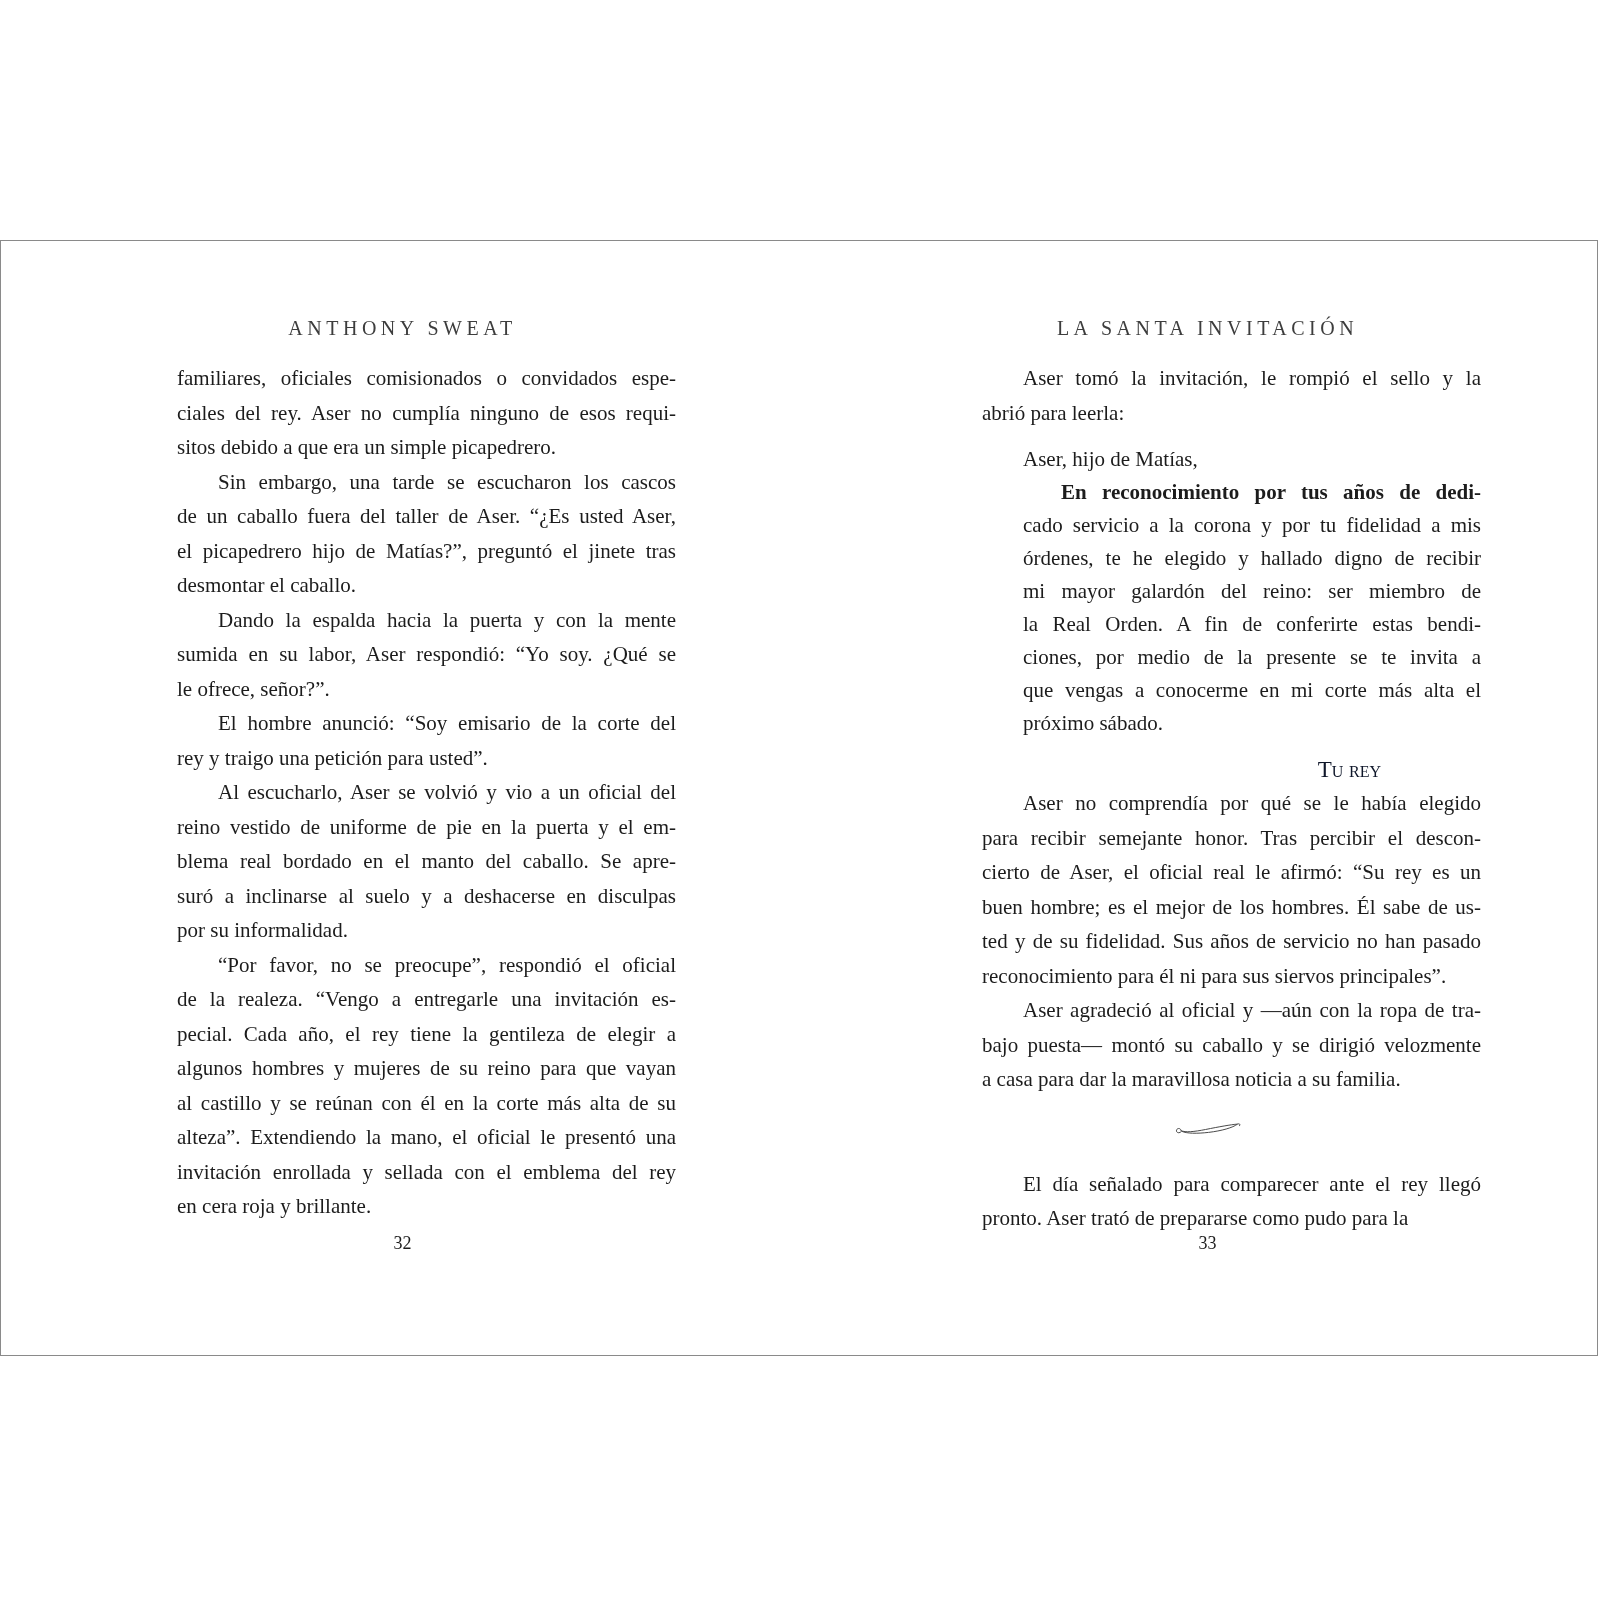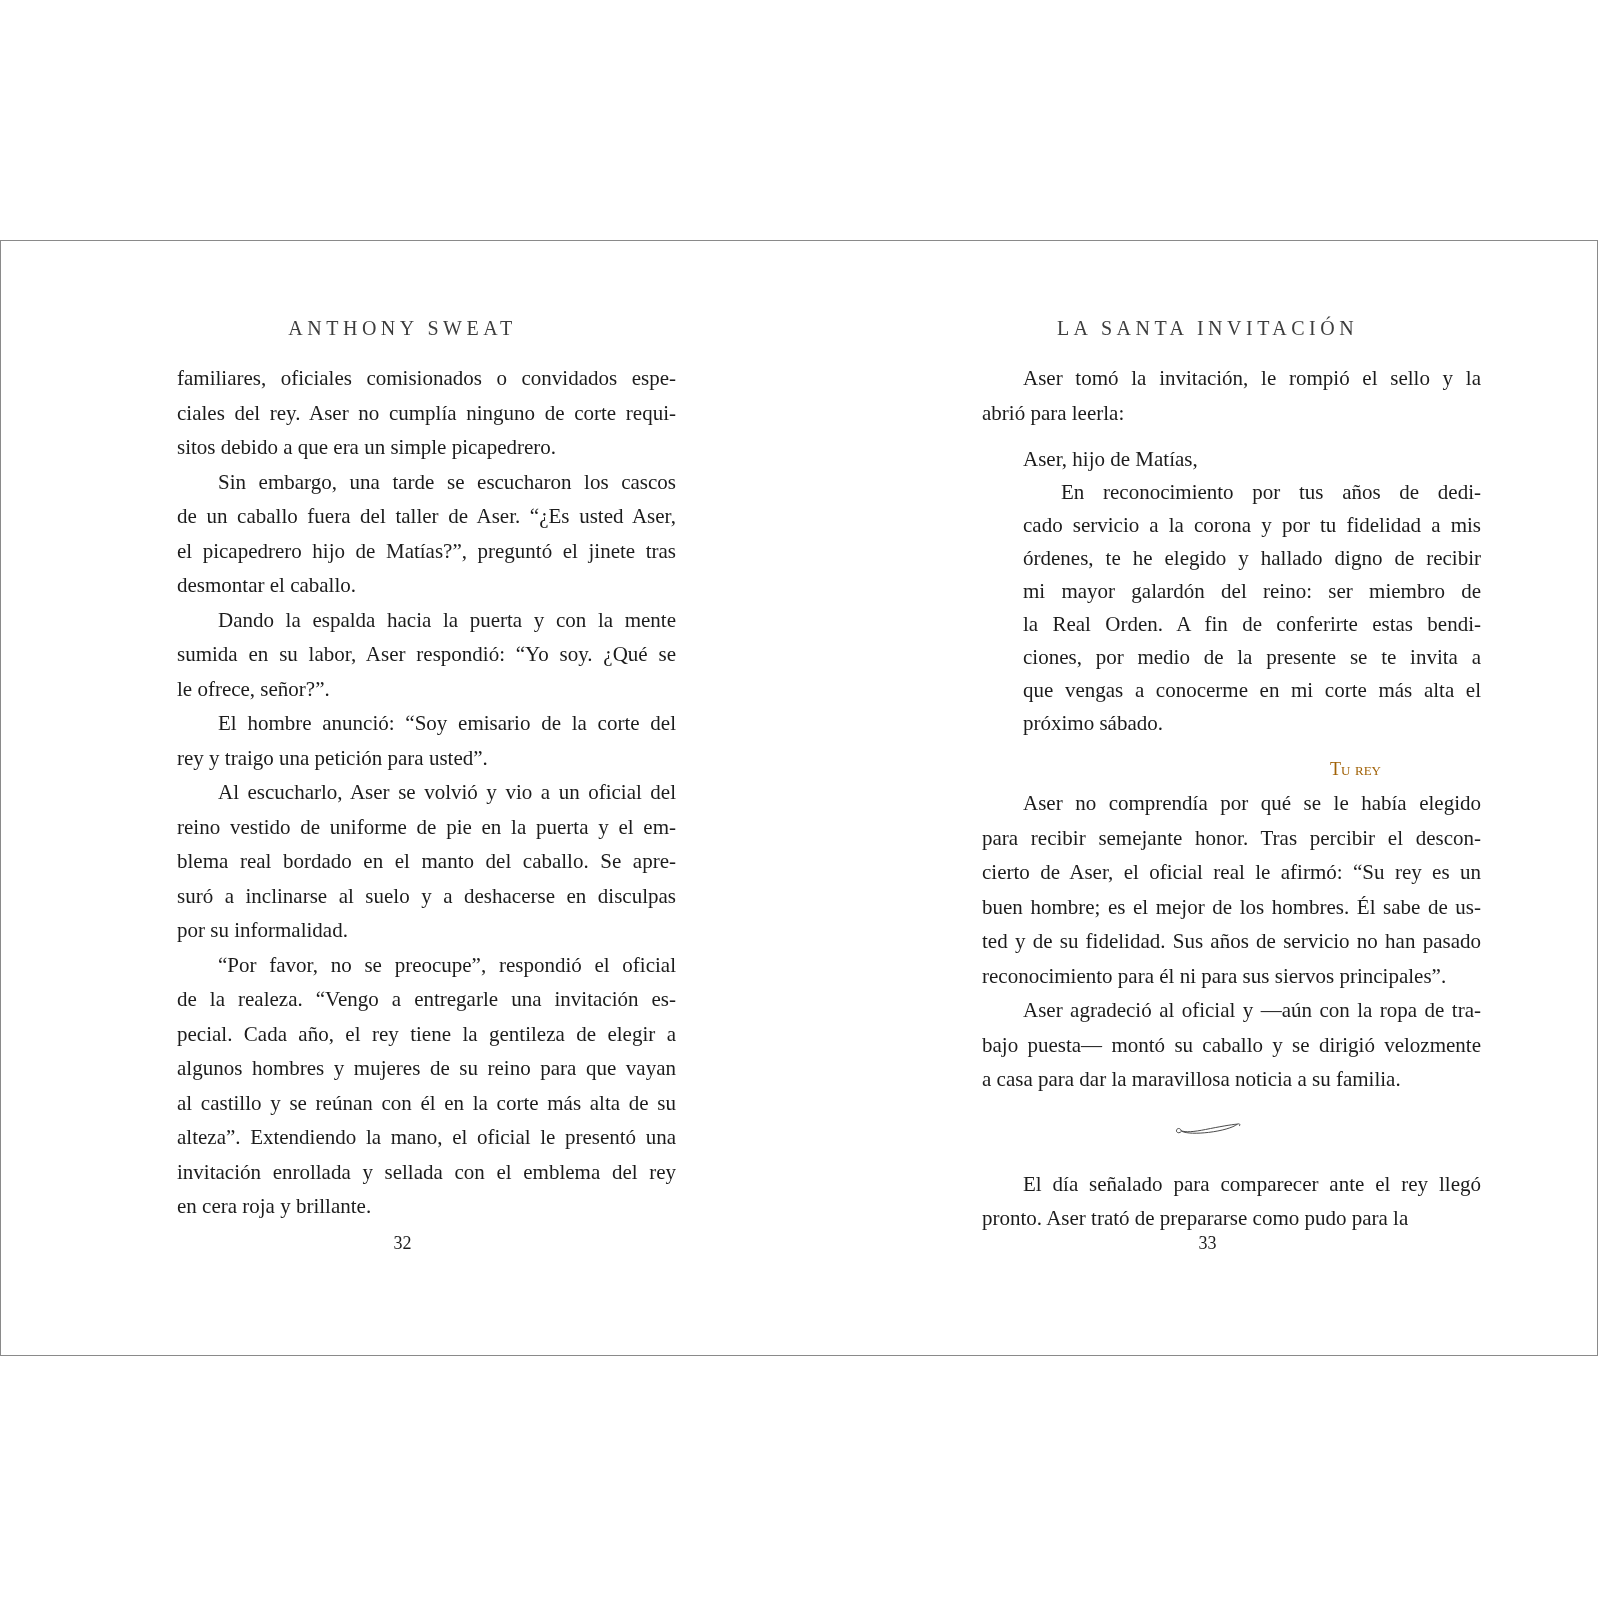--- a/index.html
+++ b/index.html
@@ -63,28 +63,28 @@
     text-align: justify;
     text-align-last: justify;
     white-space: normal;
   }
   .line.ind { text-indent: 41px; }
   .para { margin: 0; }
   .letter {
     margin: 13px 0 13px 41px;
   }
   .letter .line { line-height: 33px; }
-  .letter .line.ind { text-indent: 38px; }
+  .letter .line.ind { text-indent: 38px; font-weight: bold; }
   .signature {
     text-align: right;
     padding-right: 100px;
     font-variant: small-caps;
-    font-size: 18px;
+    font-size: 23px;
     line-height: 33px;
-    color: #a16207;
+    color: #0f172a;
   }
   .ornament-block {
     text-align: center;
     margin-top: 18px;
     margin-bottom: 30px;
     height: 22px;
   }
   .ornament-block svg { vertical-align: middle; }
   .folio {
     position: absolute;
@@ -100,21 +100,21 @@
 <body>
 
 <div class="stage">
   <div class="frame">
 
     <div class="page left">
       <div class="running-head">ANTHONY SWEAT</div>
       <div class="page-body" id="left-body">
           <div class="para">
             <div class="line j">familiares, oficiales comisionados o convidados espe-</div>
-            <div class="line j">ciales del rey. Aser no cumplía ninguno de corte requi-</div>
+            <div class="line j">ciales del rey. Aser no cumplía ninguno de esos requi-</div>
             <div class="line">sitos debido a que era un simple picapedrero.</div>
           </div>
           <div class="para">
             <div class="line j ind">Sin embargo, una tarde se escucharon los cascos</div>
             <div class="line j">de un caballo fuera del taller de Aser. “¿Es usted Aser,</div>
             <div class="line j">el picapedrero hijo de Matías?”, preguntó el jinete tras</div>
             <div class="line">desmontar el caballo.</div>
           </div>
           <div class="para">
             <div class="line j ind">Dando la espalda hacia la puerta y con la mente</div>

